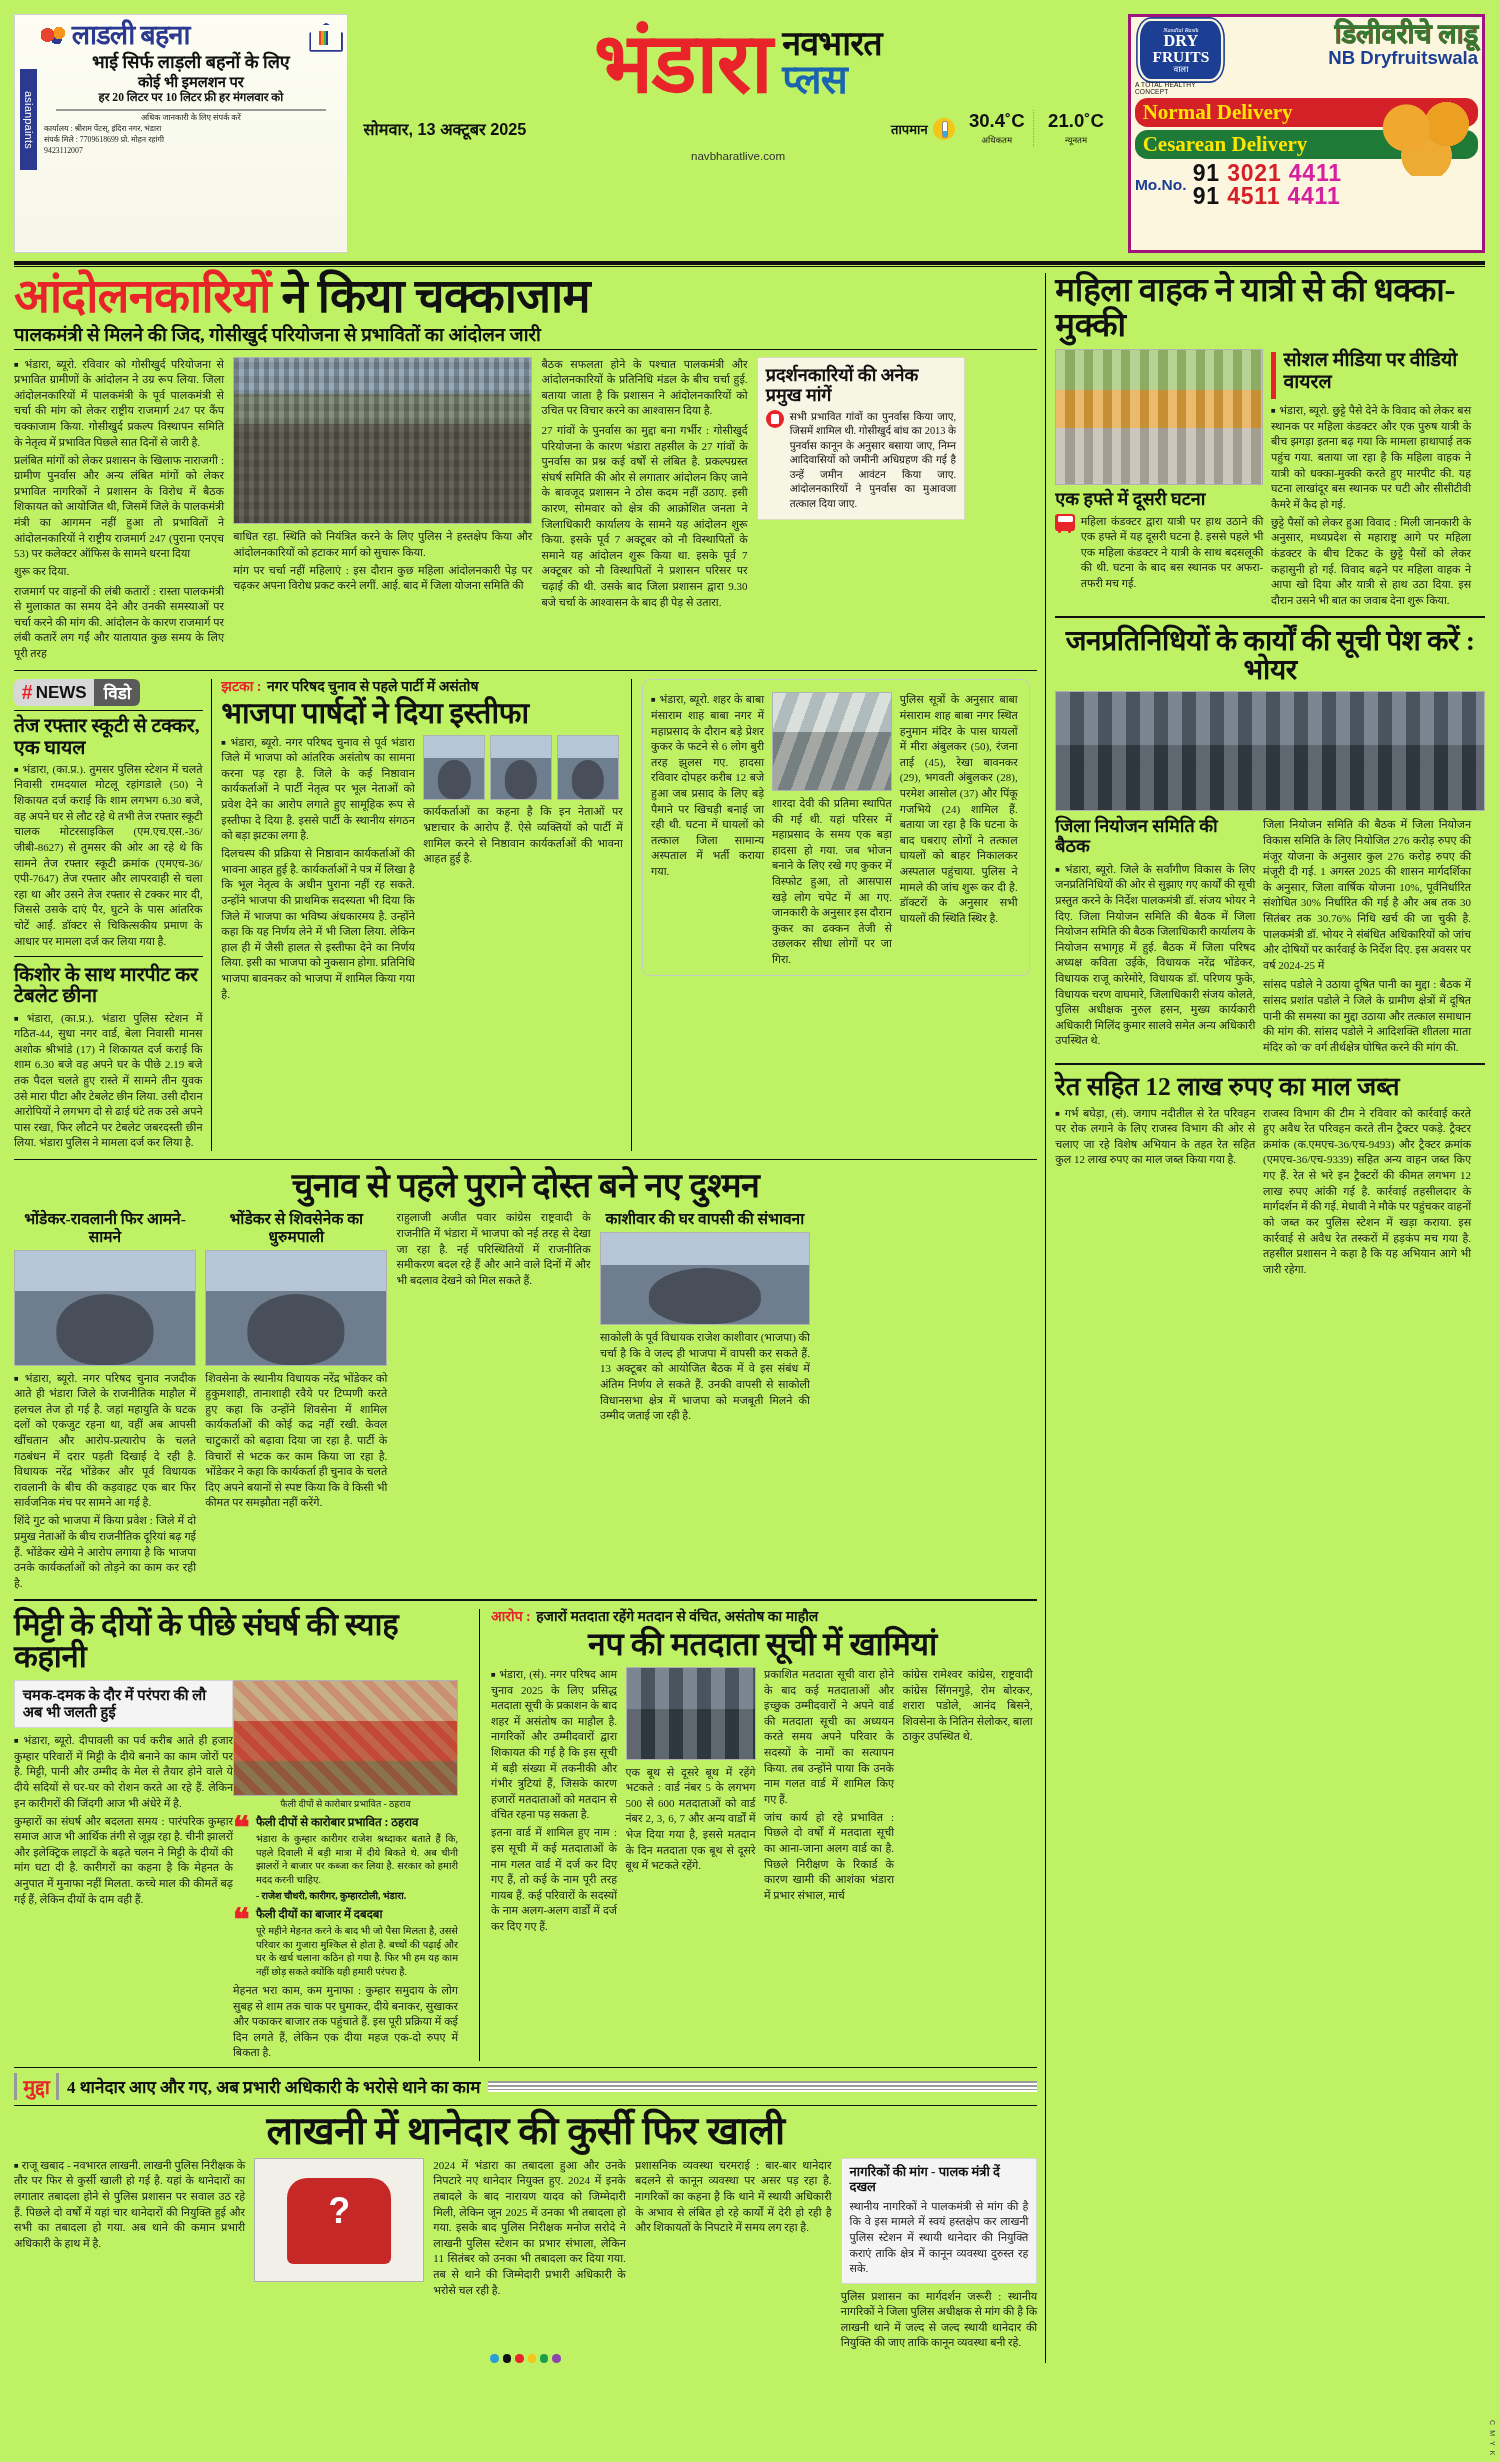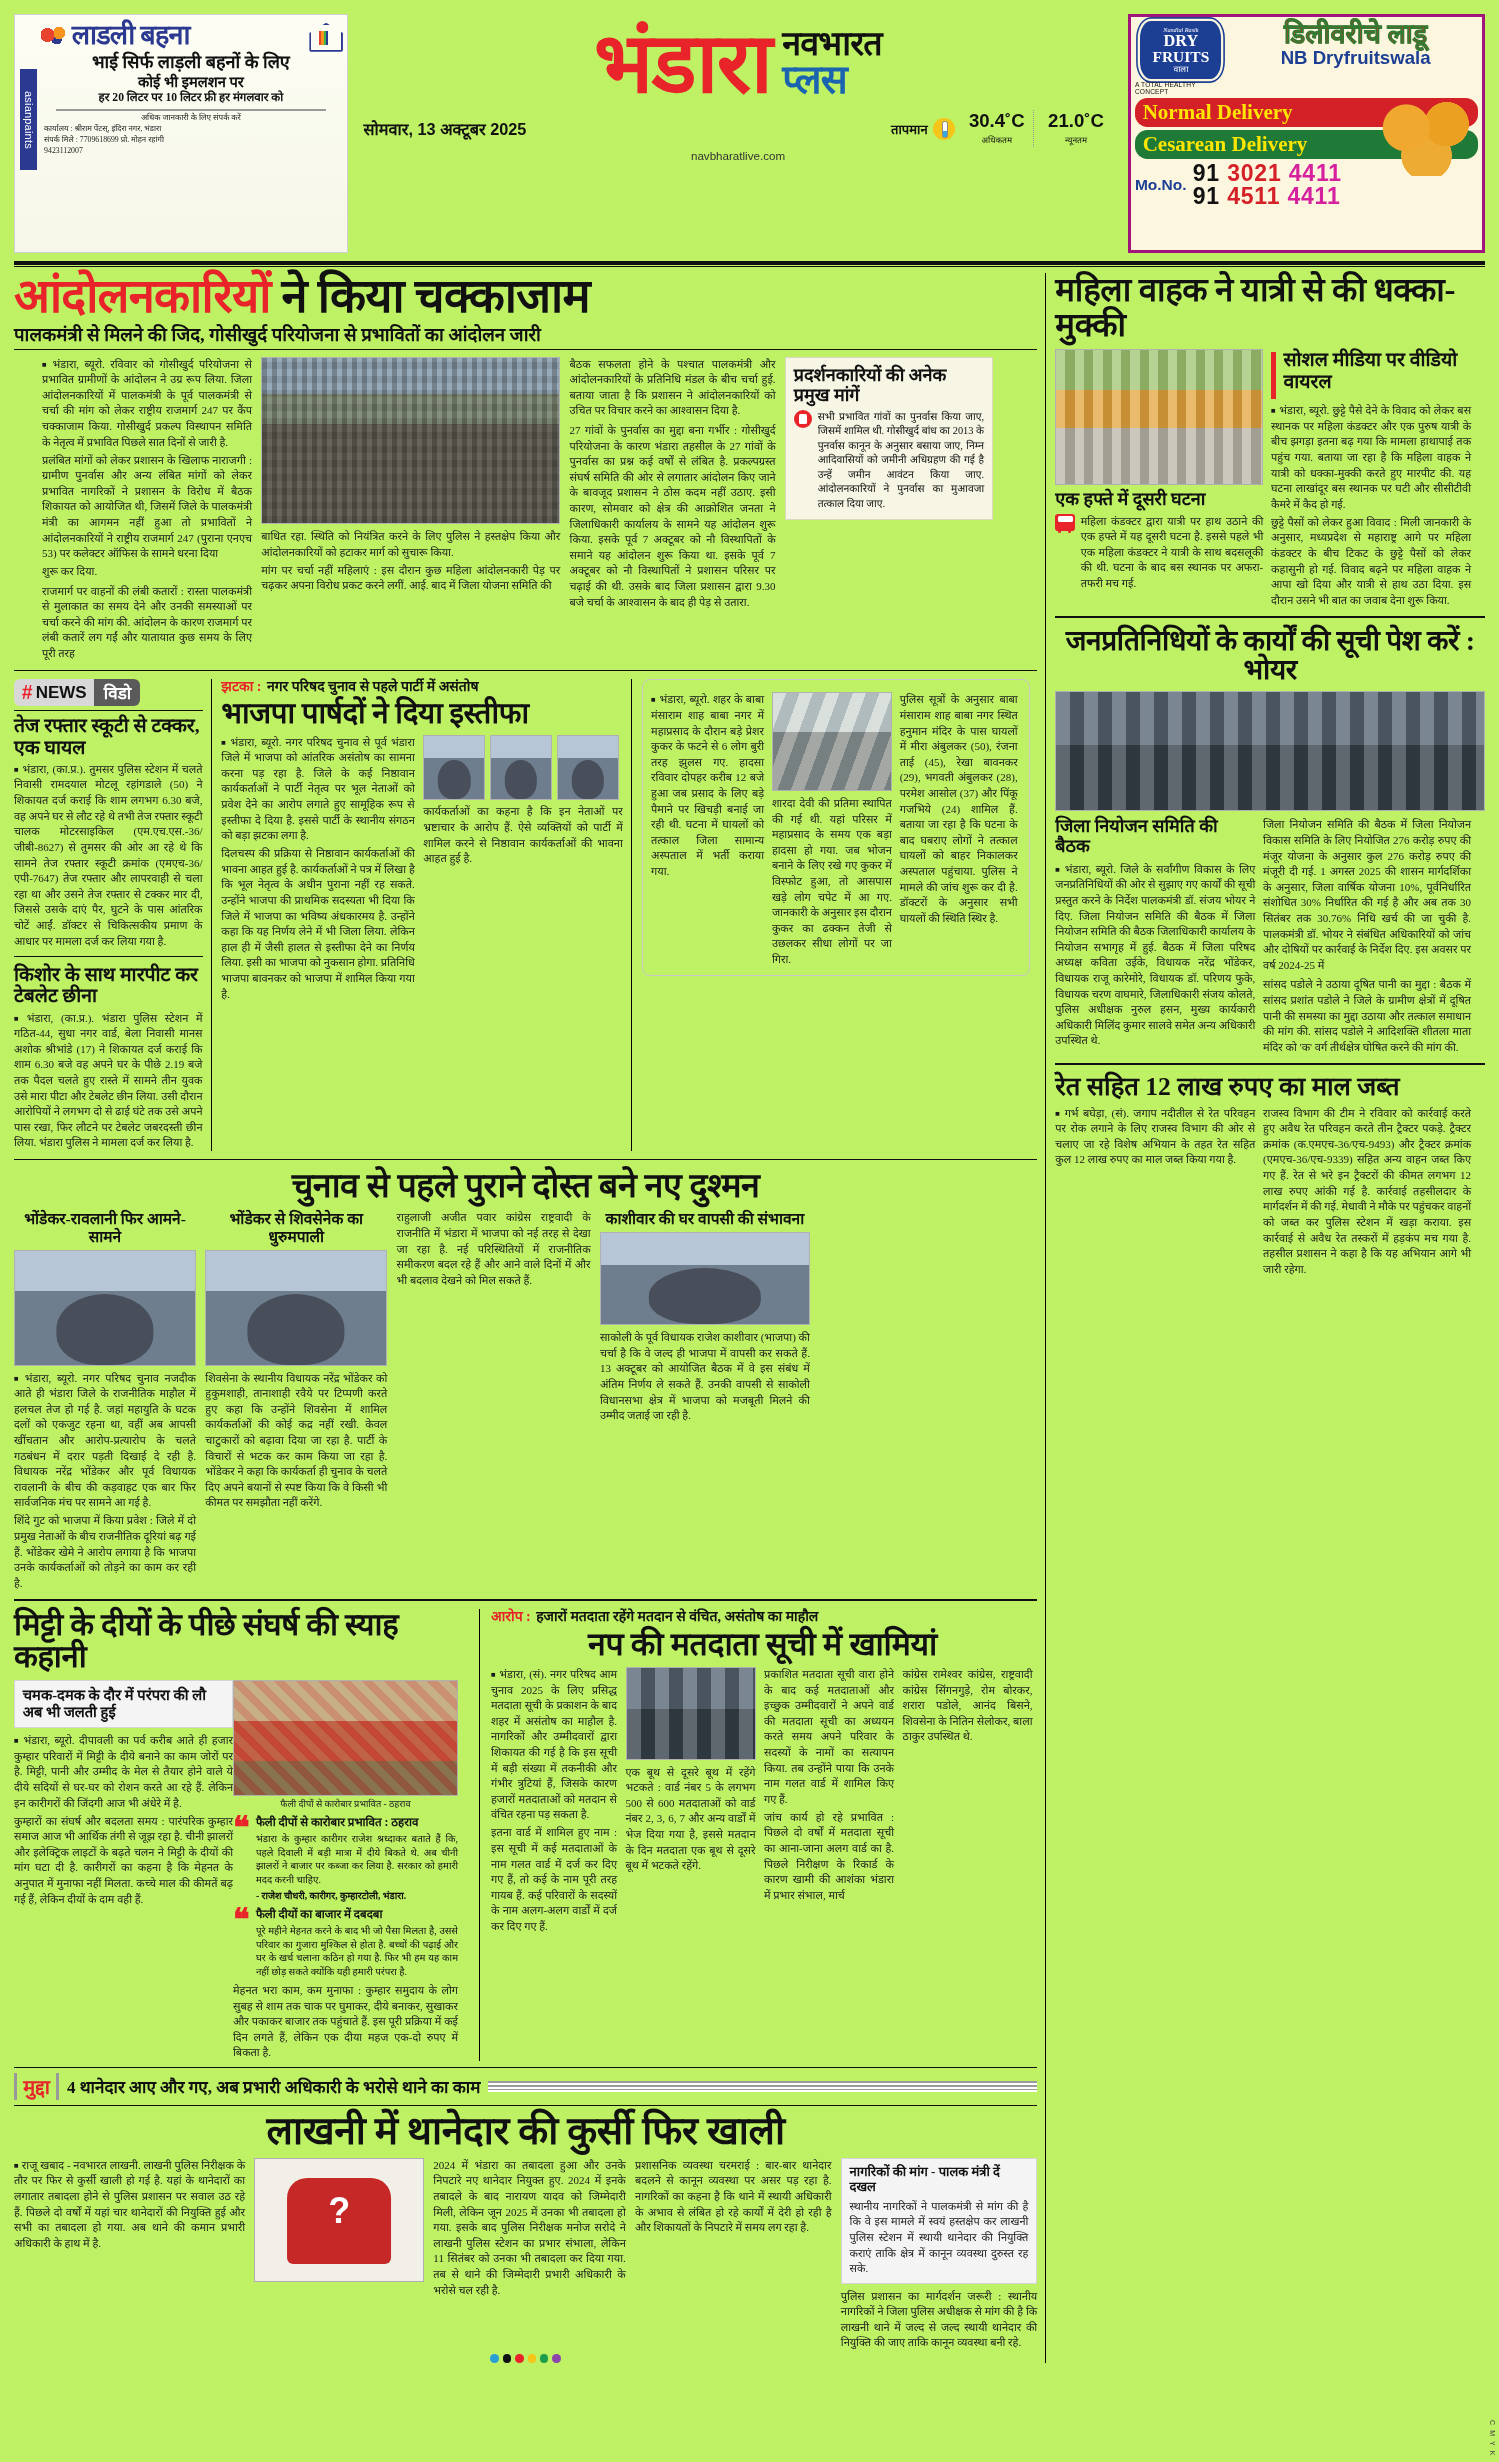--- a/index.html
+++ b/index.html
@@ -151,21 +151,21 @@
   .nb-shield{
     width:81px;height:61px;background:#1c3f94;border-radius:11px/17px;
     display:flex;flex-direction:column;align-items:center;justify-content:center;
     color:#fff;line-height:1;box-shadow:0 0 0 2.3px #fdf6df,0 0 0 3.9px #1c3f94;
   }
   .nb-shield .s1{font-size:6.2px;font-style:italic;}
   .nb-shield .s2{font-size:16.3px;font-weight:bold;font-family:"Liberation Serif",serif;}
   .nb-shield .s3{font-size:15.5px;font-weight:bold;font-family:"Liberation Serif",serif;}
   .nb-shield .s4{font-size:8.5px;text-align:right;}
   .nb-tag{font-size:6.6px;letter-spacing:0.2px;margin-top:1.6px;font-family:"Liberation Sans",sans-serif;}
-  .nb-right{flex:1;display:flex;flex-direction:column;align-items:center;}
+  .nb-right{flex:1;display:flex;flex-direction:column;align-items:flex-end;}
   .nb-marathi{
     font-size:27px;font-weight:bold;color:#e8232a;line-height:1;
     -webkit-text-stroke:0.8px #2e7d32;
   }
   .nb-brand{font-size:18.6px;font-weight:bold;color:#1c3f94;font-family:"Liberation Sans",sans-serif;line-height:1.1;}
   .nb-band{
     margin-top:3.1px;border-radius:12.4px;padding:2.3px 7.8px;
     font-family:"Liberation Serif",serif;font-weight:bold;font-size:21px;
     color:#ffe600;line-height:1.15;
   }
@@ -426,21 +426,21 @@
     <div class="col-main">
 
       <div>
         <h1 class="lead">
           <span class="red">आंदोलनकारियों</span>
           <span>ने किया चक्काजाम</span>
         </h1>
         <div class="kicker-sub">पालकमंत्री से मिलने की जिद, गोसीखुर्द परियोजना से प्रभावितों का आंदोलन जारी</div>
 
         <div style="display:flex;gap:9.3px;margin-top:6.2px;">
-          <div style="width:210px;margin-left:28px;">
+          <div style="width:210px;">
             <div class="p dateline">भंडारा, ब्यूरो. रविवार को गोसीखुर्द परियोजना से प्रभावित ग्रामीणों के आंदोलन ने उग्र रूप लिया. जिला आंदोलनकारियों में पालकमंत्री के पूर्व पालकमंत्री से चर्चा की मांग को लेकर राष्ट्रीय राजमार्ग 247 पर कैंप चक्काजाम किया. गोसीखुर्द प्रकल्प विस्थापन समिति के नेतृत्व में प्रभावित पिछले सात दिनों से जारी है.</div>
             <div class="p">प्रलंबित मांगों को लेकर प्रशासन के खिलाफ नाराजगी : ग्रामीण पुनर्वास और अन्य लंबित मांगों को लेकर प्रभावित नागरिकों ने प्रशासन के विरोध में बैठक शिकायत को आयोजित थी, जिसमें जिले के पालकमंत्री मंत्री का आगमन नहीं हुआ तो प्रभावितों ने आंदोलनकारियों ने राष्ट्रीय राजमार्ग 247 (पुराना एनएच 53) पर कलेक्टर ऑफिस के सामने धरना दिया</div>
             <div class="p">शुरू कर दिया.</div>
             <div class="p" style="margin-top:3.9px;">राजमार्ग पर वाहनों की लंबी कतारों : रास्ता पालकमंत्री से मुलाकात का समय देने और उनकी समस्याओं पर चर्चा करने की मांग की. आंदोलन के कारण राजमार्ग पर लंबी कतारें लग गईं और यातायात कुछ समय के लिए पूरी तरह</div>
           </div>
           <div style="width:299px;">
             <div class="photo crowd" style="height:167px;"></div>
             <div class="p" style="margin-top:5.4px;">बाधित रहा. स्थिति को नियंत्रित करने के लिए पुलिस ने हस्तक्षेप किया और आंदोलनकारियों को हटाकर मार्ग को सुचारू किया.</div>
             <div class="p">मांग पर चर्चा नहीं महिलाएं : इस दौरान कुछ महिला आंदोलनकारी पेड़ पर चढ़कर अपना विरोध प्रकट करने लगीं. आई. बाद में जिला योजना समिति की</div>
           </div>

